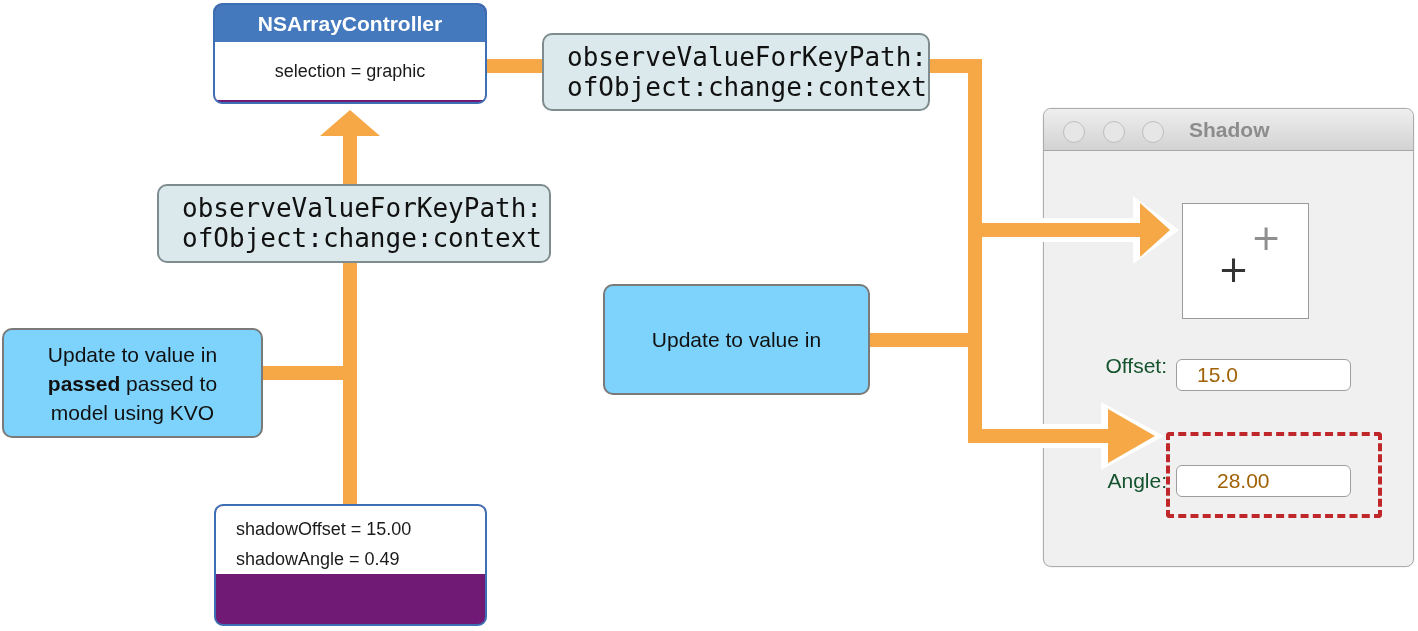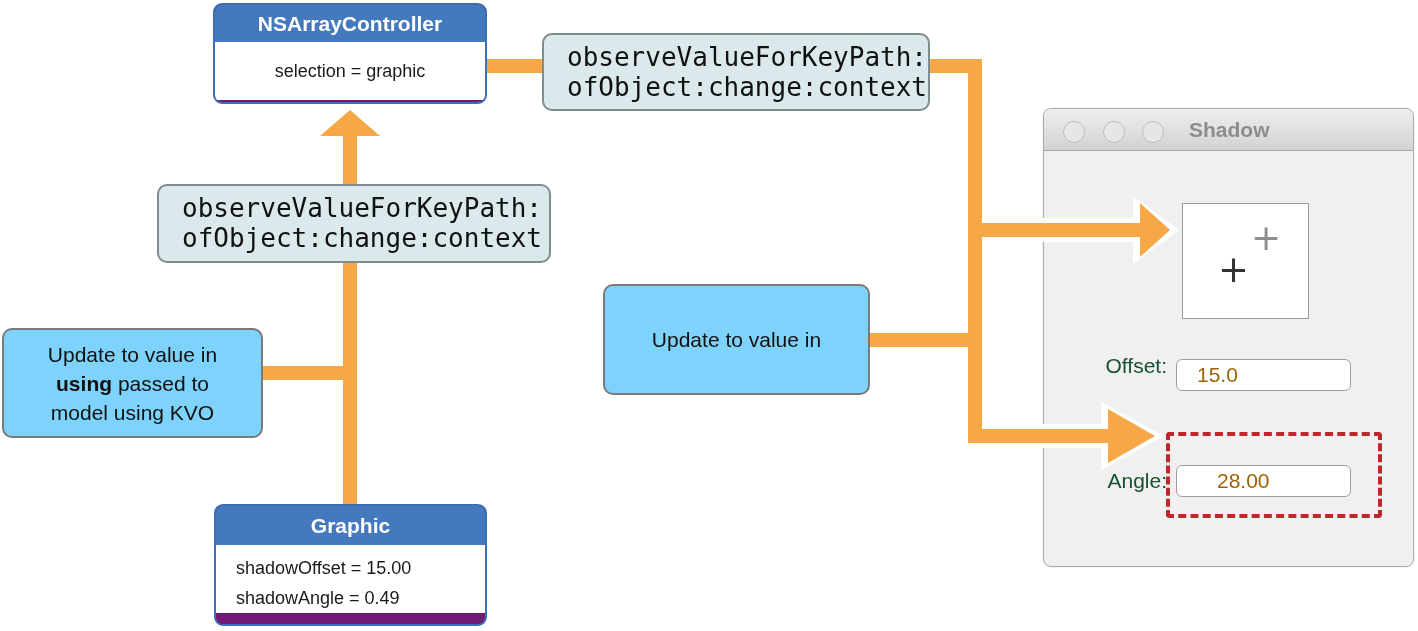--- a/index.html
+++ b/index.html
@@ -206,30 +206,29 @@
     <div>ofObject:change:context</div>
   </div>
 
   <div class="codebox" id="observe-mid">
     <div>observeValueForKeyPath:</div>
     <div>ofObject:change:context</div>
   </div>
 
   <div class="notebox" id="note-model">
     <div>Update to value in</div>
-    <div><b>using</b><span> passed to</span></div>
+    <div><b>passed</b><span> passed to</span></div>
     <div>model using KVO</div>
   </div>
 
   <div class="notebox" id="note-controller">
     <div>Update to value in</div>
   </div>
 
   <div class="node blue" id="graphic">
-    <div class="hdr">Graphic</div>
     <div class="bodytxt">
       <div>shadowOffset = 15.00</div>
       <div>shadowAngle = 0.49</div>
     </div>
   </div>
 
   <div id="shadow-window">
     <div id="titlebar">
       <button class="tl-btn" id="tl-close"></button>
       <button class="tl-btn" id="tl-min"></button>

